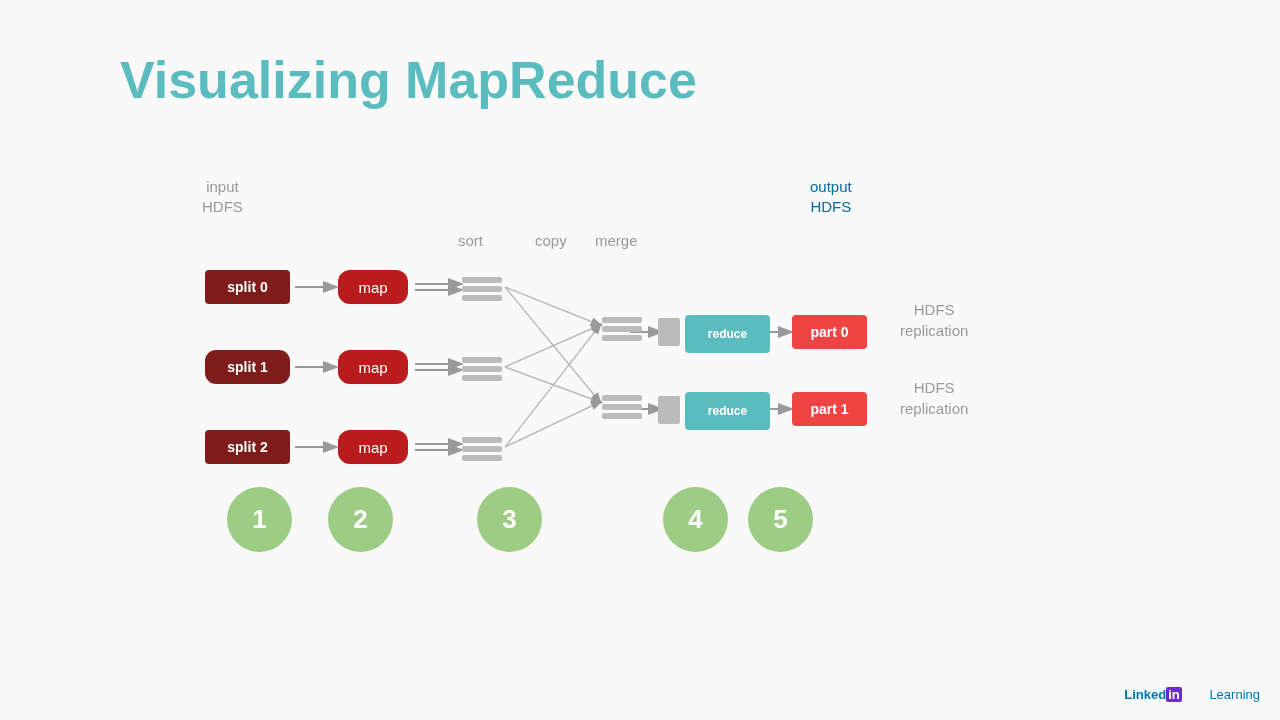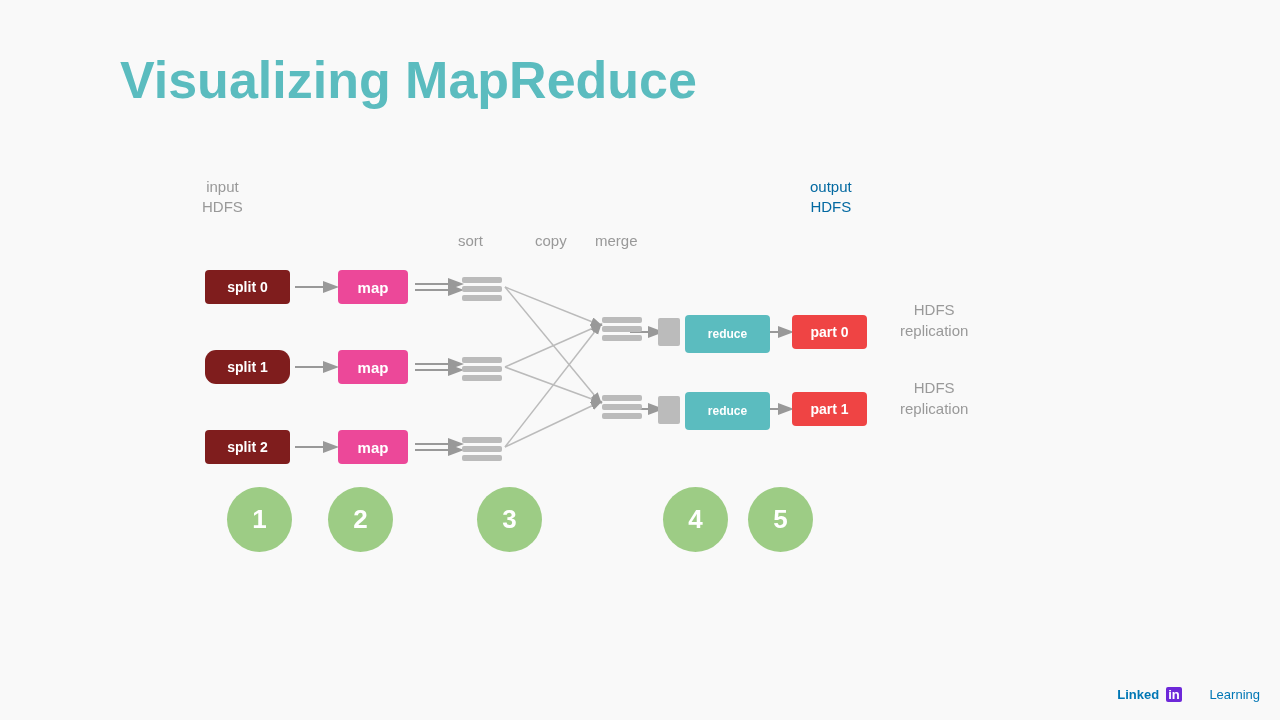--- a/index.html
+++ b/index.html
@@ -86,28 +86,28 @@
       justify-content: center;
       color: white;
       font-size: 14px;
       font-weight: bold;
     }
 
     .box-map {
       position: absolute;
       width: 70px;
       height: 34px;
-      background: #ec4899;
-      border-radius: 4px;
-      display: flex;
-      align-items: center;
-      justify-content: center;
-      color: white;
-      font-size: 15px;
-      font-weight: bold;
+      background: #b91c1c;
+      border-radius: 12px;
+      display: flex;
+      align-items: center;
+      justify-content: center;
+      color: white;
+      font-size: 15px;
+      font-weight: normal;
     }
 
     .box-reduce {
       position: absolute;
       width: 85px;
       height: 38px;
       background: #5bbcbf;
       border-radius: 4px;
       display: flex;
       align-items: center;
@@ -189,21 +189,20 @@
     .watermark span.linked {
       color: #0077b5;
       font-weight: bold;
     }
     .watermark span.in-box {
       background: #6d28d9;
       color: white;
       padding: 0 2px;
       font-weight: bold;
       border-radius: 2px;
-      margin-left: 7px;
     }
     .watermark span.learning {
       color: #0077b5;
       margin-left: 24px;
     }
 
     
     .diagram-svg {
       position: absolute;
       top: 0;

